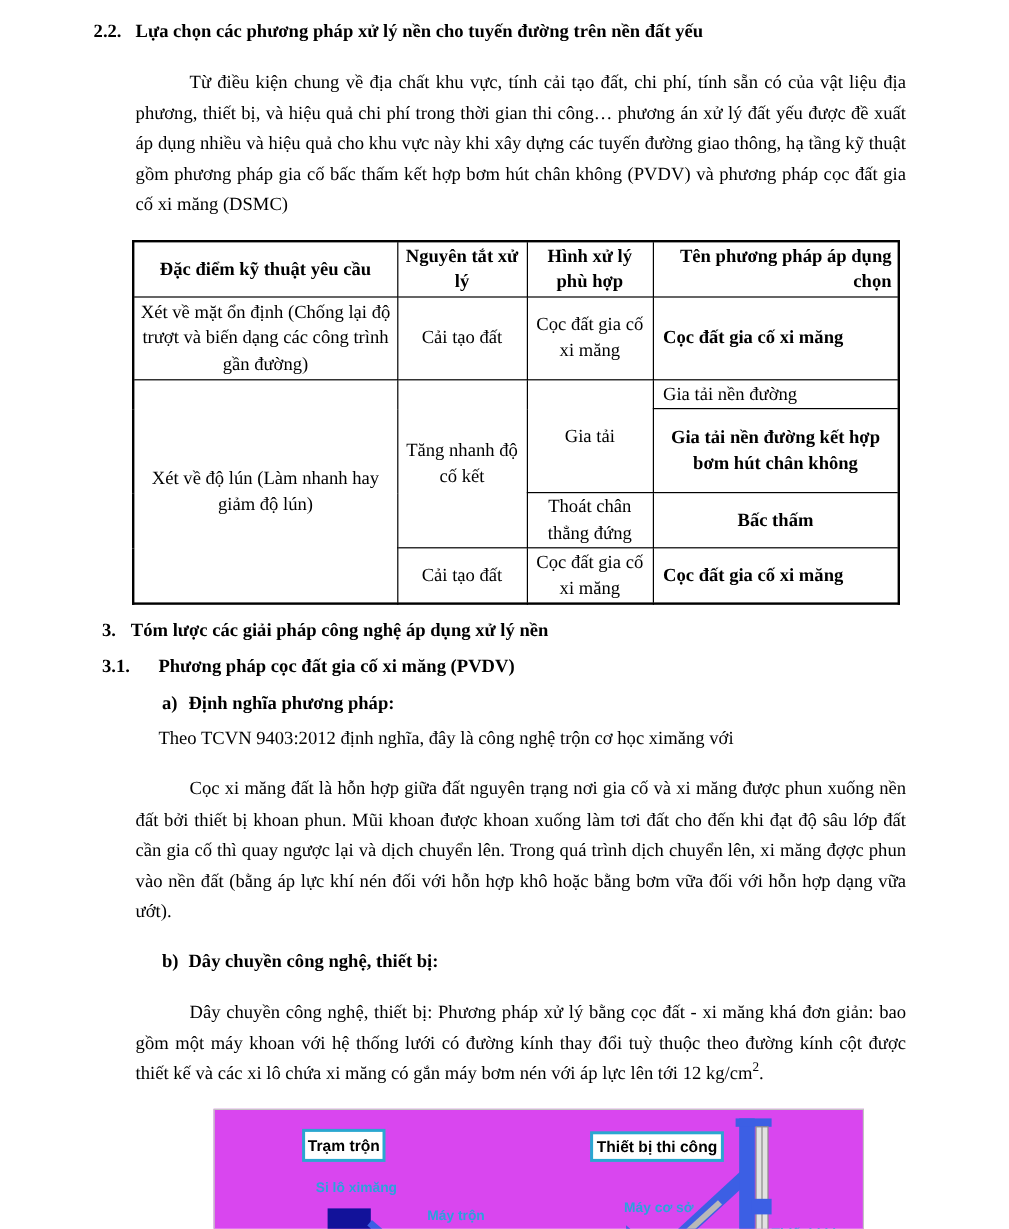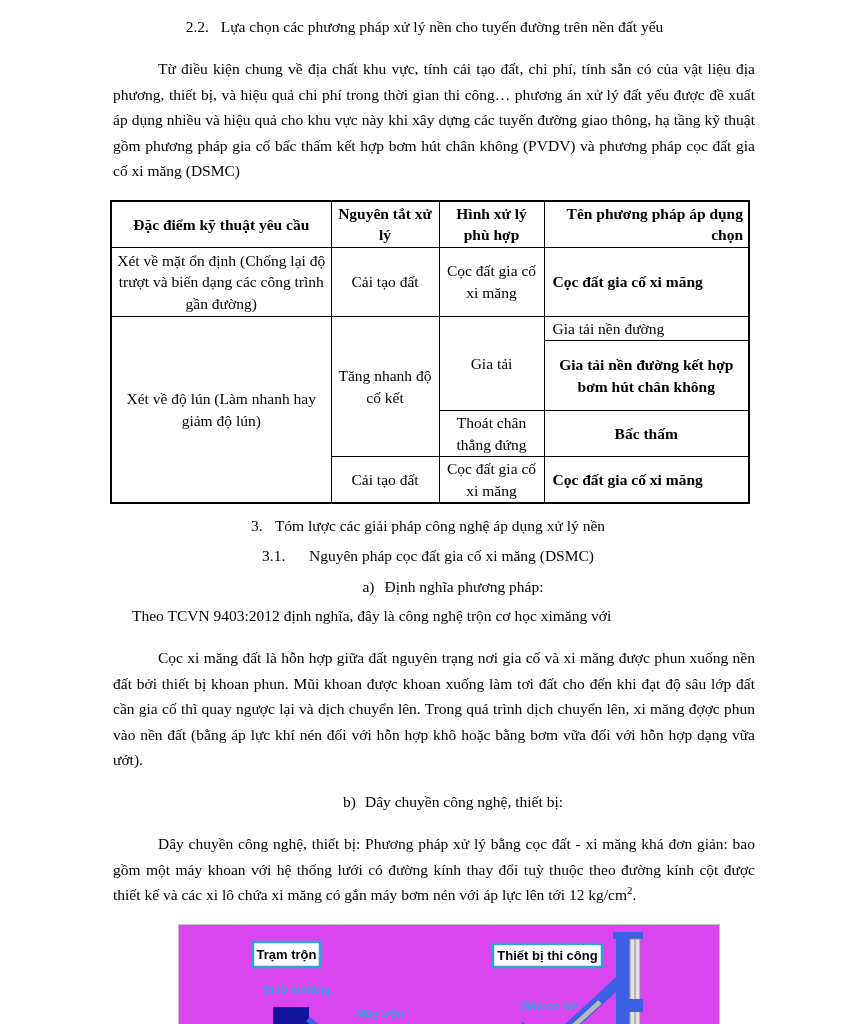--- a/index.html
+++ b/index.html
@@ -5,21 +5,21 @@
   html,body{margin:0;padding:0;background:#ffffff;}
   body{
     width:841px;height:1024px;overflow:hidden;
     font-family:"Liberation Serif","DejaVu Serif",serif;
     font-size:15.5px;color:#000;
     -webkit-font-smoothing:antialiased;
   }
   .page{padding:14px 70px 0 97px;width:674px;}
 
   
-  .hrow{display:flex;font-weight:normal;line-height:26px;justify-content:center;}
+  .hrow{display:flex;font-weight:bold;line-height:26px;}
   .h22{margin-left:-19px;}
   .h22 .num{width:35px;flex:0 0 35px;}
   .h3{margin-left:-12px;margin-top:9px;}
   .h3 .num{width:24px;flex:0 0 24px;}
   .h31{margin-left:-12px;margin-top:4px;}
   .h31 .num{width:47px;flex:0 0 47px;}
   .item{margin-left:38px;margin-top:5px;}
   .item .num{width:22px;flex:0 0 22px;}
 
   
@@ -103,21 +103,21 @@
   </tbody>
     </table>
 
   <div class="hrow h3">
     <span class="num">3.</span>
     <span>Tóm lược các giải pháp công nghệ áp dụng xử lý nền</span>
   </div>
 
   <div class="hrow h31">
     <span class="num">3.1.</span>
-    <span>Nguyên pháp cọc đất gia cố xi măng (DSMC)</span>
+    <span>Phương pháp cọc đất gia cố xi măng (PVDV)</span>
   </div>
 
   <div class="hrow item">
     <span class="num">a)</span>
     <span>Định nghĩa phương pháp:</span>
   </div>
 
   <div class="p-tcvn">
     <span class="ind"></span><span>Theo TCVN 9403:2012 định nghĩa, đây là công nghệ trộn cơ học ximăng với</span><br>
   </div>

